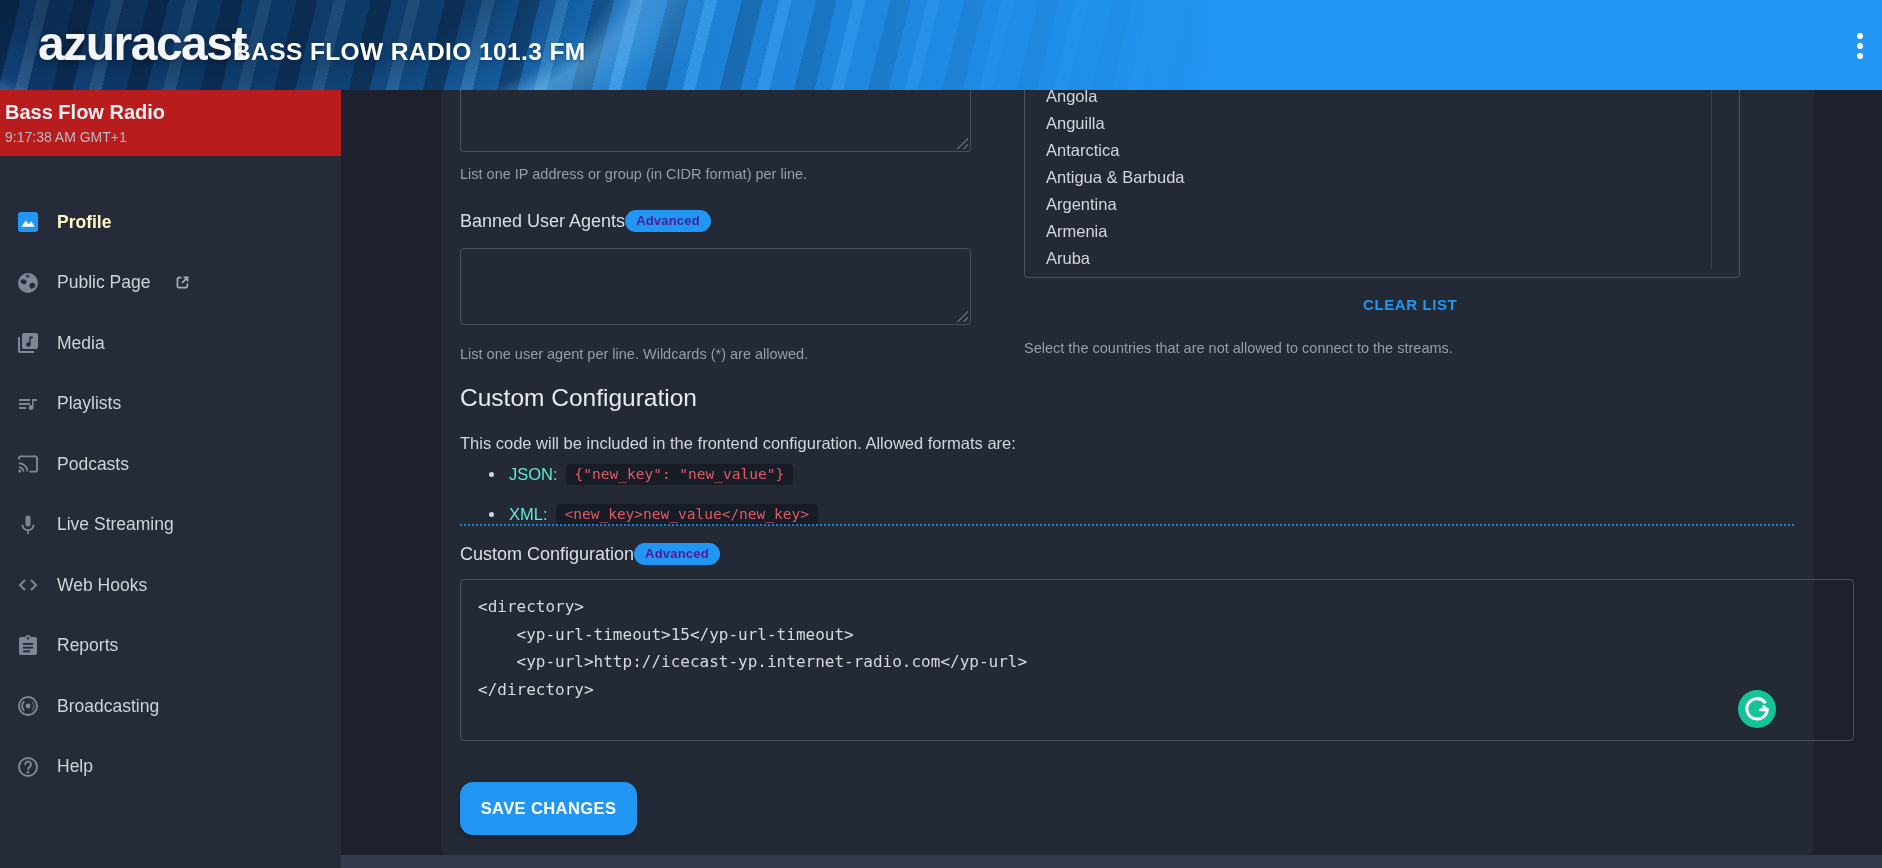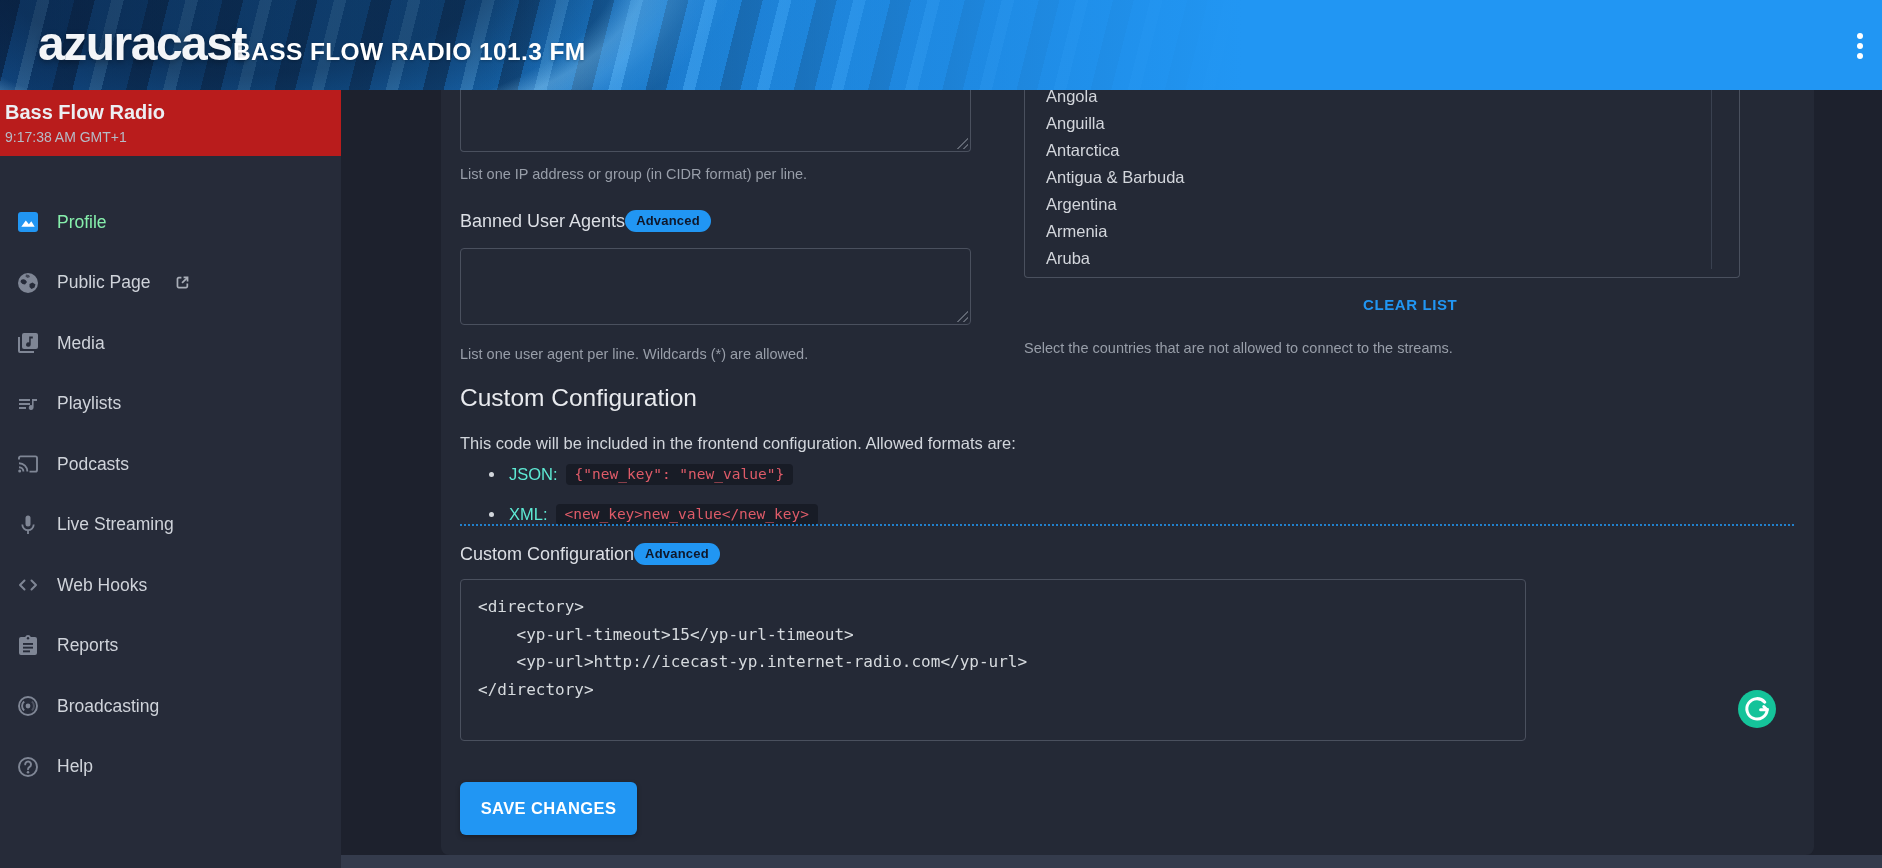--- a/index.html
+++ b/index.html
@@ -32,21 +32,21 @@
 
   
   .sidebar{ position:absolute; left:0; top:90px; width:341px; bottom:0; background:#262b39; }
   .station-info{ height:66px; background:#b91c1c; padding:11px 12px 0 5px; }
   .station-info .name{ font-size:20px; font-weight:bold; color:#eceef2; }
   .station-info .time{ font-size:14px; color:#b6bcc7; margin-top:5px; }
   .nav{ position:absolute; top:102px; left:0; right:0; }
   .nav-item{ height:60.5px; display:flex; align-items:center; padding-left:16px; gap:17px;
     color:#cfd3da; cursor:pointer; }
   .nav-item .nicon{ width:24px; height:24px; color:#7f8695; flex:0 0 24px; }
-  .nav-item.active{ color:#86efac; }
+  .nav-item.active{ color:#fef9c3;font-weight:bold; }
   .nav-item.active .nicon{ color:#2196f3; }
   .nav-item .nlabel{ font-size:17.5px; }
   .ext-icon{ width:15px; height:15px; color:#a9aeb8; margin-left:8px; }
 
   
   .main{ position:absolute; left:341px; top:90px; right:0; bottom:0; background:#1d212d; }
   .bottom-strip{ position:absolute; left:0; right:0; bottom:0; height:13px; background:#343b4c; }
   .card{ position:absolute; left:100px; top:0; width:1373px; height:765px;
     background:#242936; border-radius:0 0 8px 8px; }
 
@@ -61,21 +61,21 @@
   .ta1{ left:19px; top:0; width:511px; height:62px; border-top:none; border-radius:0 0 4px 4px; }
   .ta2{ left:19px; top:158px; width:511px; height:77px; }
 
   .help-text{ position:absolute; font-size:14.5px; color:#989ea9; }
   .h1p{ left:19px; top:76px; }
   .h2p{ left:19px; top:256px; }
   .h3p{ left:583px; top:250px; }
 
   .label-row{ position:absolute; display:flex; align-items:center; }
   .label-row .flabel{ font-size:18px; color:#dcdfe5; }
-  .badge{ background:#2196f3; color:#0f172a; font-size:13px; font-weight:bold;
+  .badge{ background:#2196f3; color:#4c1d95; font-size:13px; font-weight:bold;
     padding:3px 11px 4px; border-radius:12px; letter-spacing:.2px; }
   .lr1{ left:19px; top:120px; }
   .lr2{ left:19px; top:453px; }
 
   .listbox{ position:absolute; left:583px; top:0; width:716px; height:188px;
     border:1px solid #4a505e; border-top:none; border-radius:0 0 4px 4px; overflow:hidden; cursor:pointer;}
   .listbox .items{ position:absolute; left:0; top:-7px; right:0; }
   .country{ height:27px; line-height:27px; padding-left:21px; font-size:16.5px; color:#d3d6dc; }
   .scroll-track{ position:absolute; right:27px; top:0; bottom:8px; width:1px; background:#3a4150; }
 
@@ -87,29 +87,29 @@
   .fmt-row{ position:absolute; left:48px; display:flex; align-items:center; gap:8px; height:25px; }
   .fmt-row .dot{ width:5px; height:5px; border-radius:50%; background:#d2d6dc; margin-right:7px; }
   .fmt-row .fname{ font-size:16.5px; color:#5eead4; }
   .code-chip{ font-family:"DejaVu Sans Mono",monospace; font-size:14.5px; color:#de5b68;
     background:#181c26; padding:2px 9px 3px; border-radius:4px; }
   .fr1{ top:372px; } .fr2{ top:412px; }
 
   .divider{ position:absolute; left:19px; width:1334px; top:434px; height:0;
     border-top:2px dotted rgba(33,150,243,.8); }
 
-  .codebox{ left:19px; top:489px; width:1066px; height:162px; }
+  .codebox{ left:19px; top:489px; width:1394px; height:162px; }
   .codebox textarea{
     font-family:"DejaVu Sans Mono",monospace; font-size:16px; line-height:27.5px;
     color:#d6dade; padding:13px 17px; white-space:pre; overflow:hidden;
   }
   .grammarly{ position:absolute; left:1297px; top:600px; width:38px; height:38px; cursor:pointer; }
 
   .save-btn{ position:absolute; left:19px; top:692px; width:177px; height:53px;
-    background:#2196f3; color:#fff; border:none; border-radius:6px; cursor:pointer;
+    background:#2196f3; color:#fff; border:none; border-radius:13px; cursor:pointer;
     font-family:"Liberation Sans",sans-serif; font-size:16.5px; font-weight:bold; letter-spacing:.4px;
     box-shadow:0 2px 5px rgba(0,0,0,.3); }
 </style>
 </head>
 <body>
 
 <div class="screen">
 
   <div class="header">
     <div class="logo">azuracast</div>

